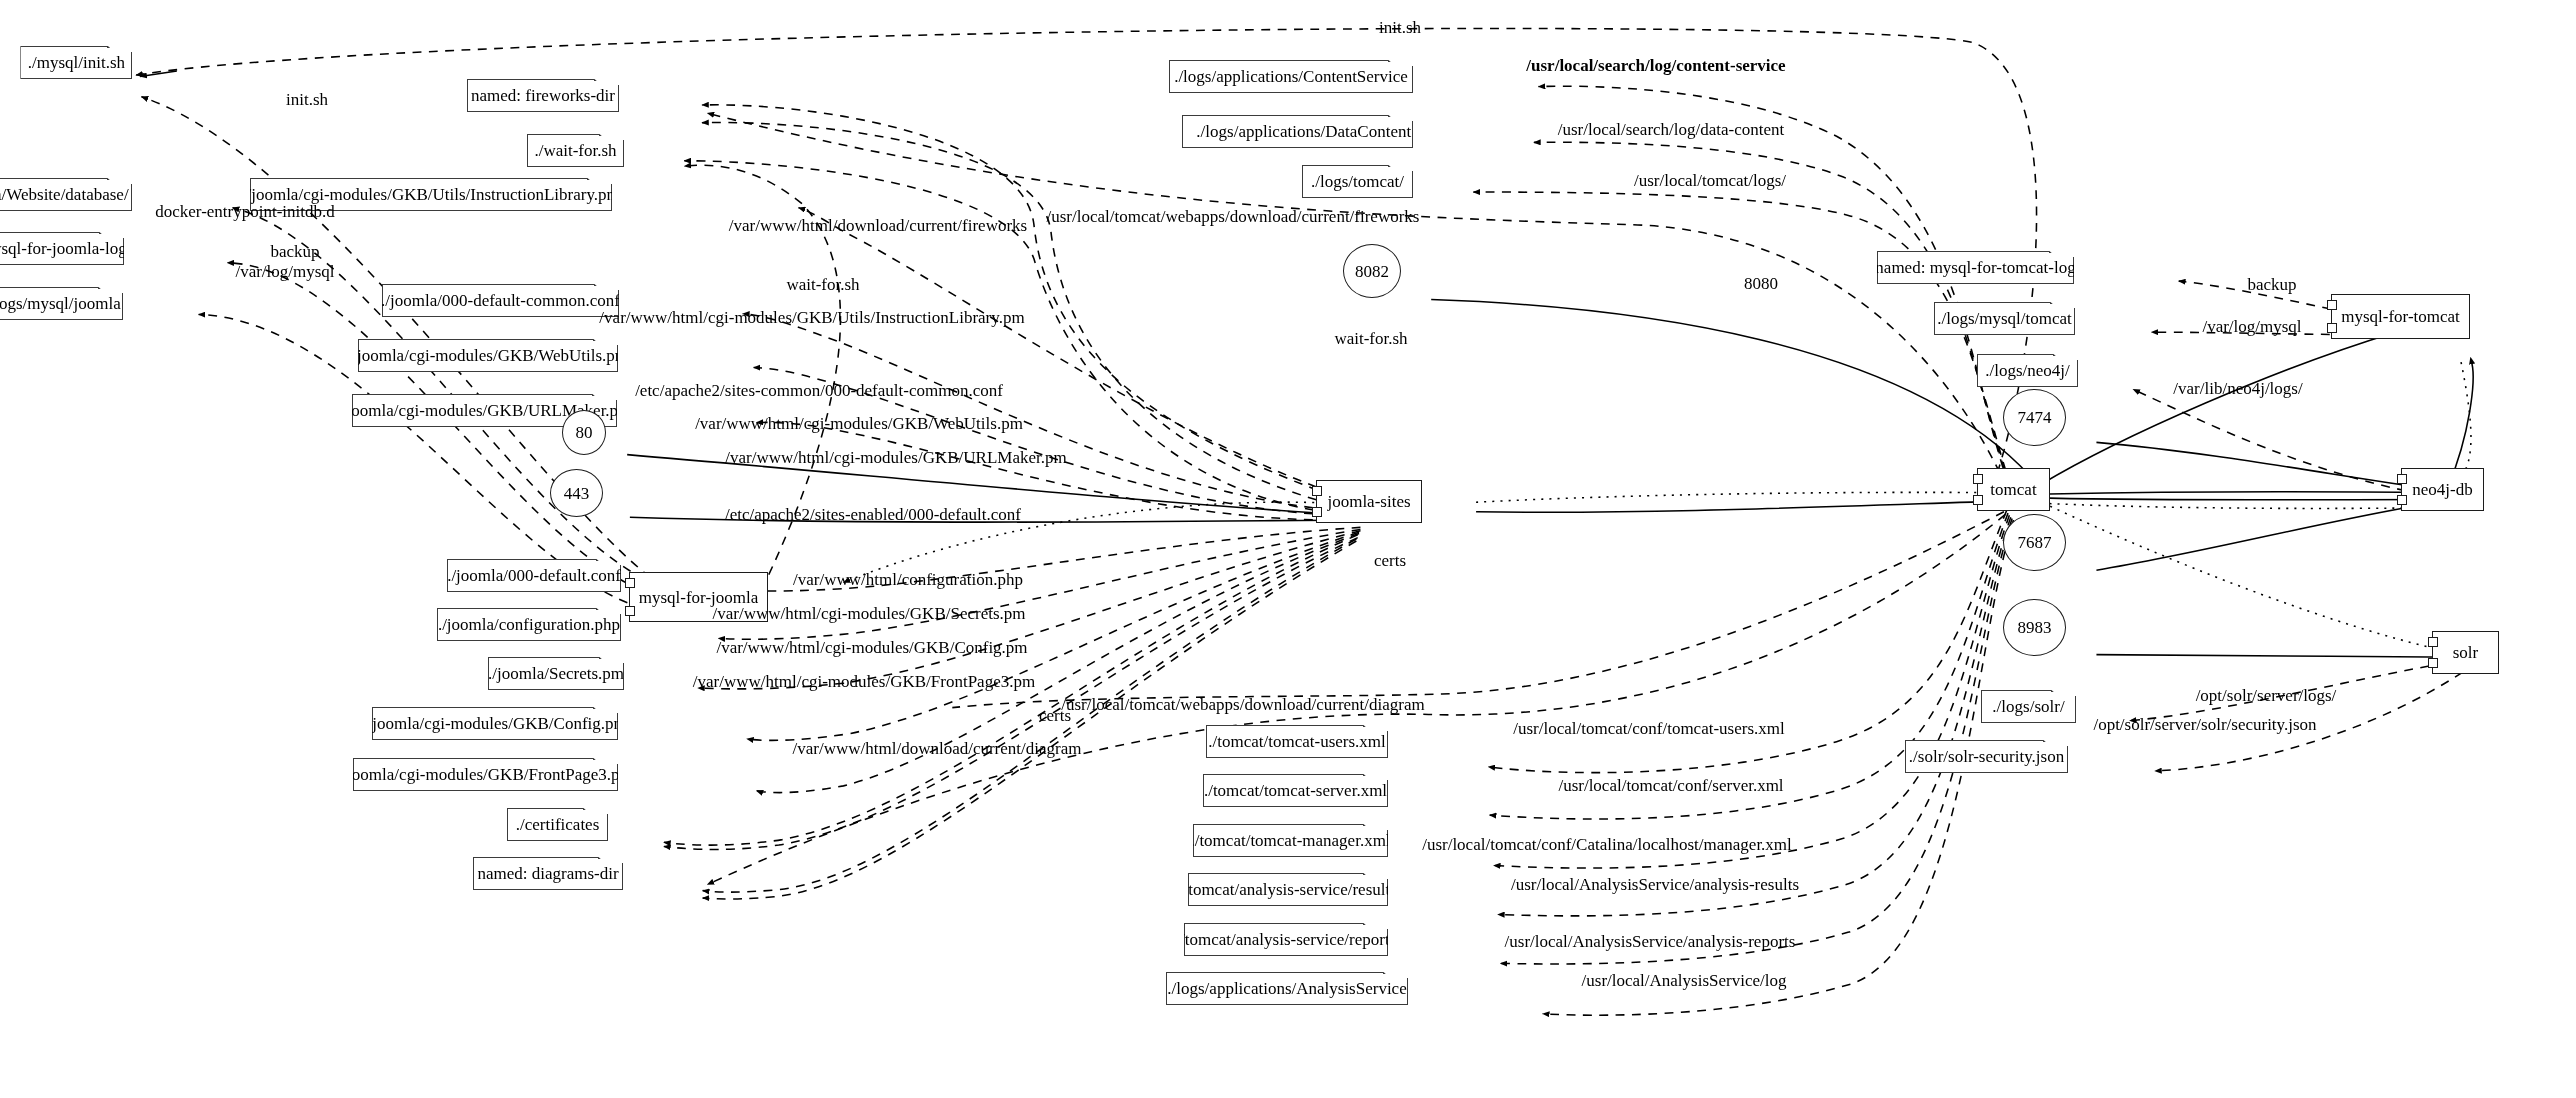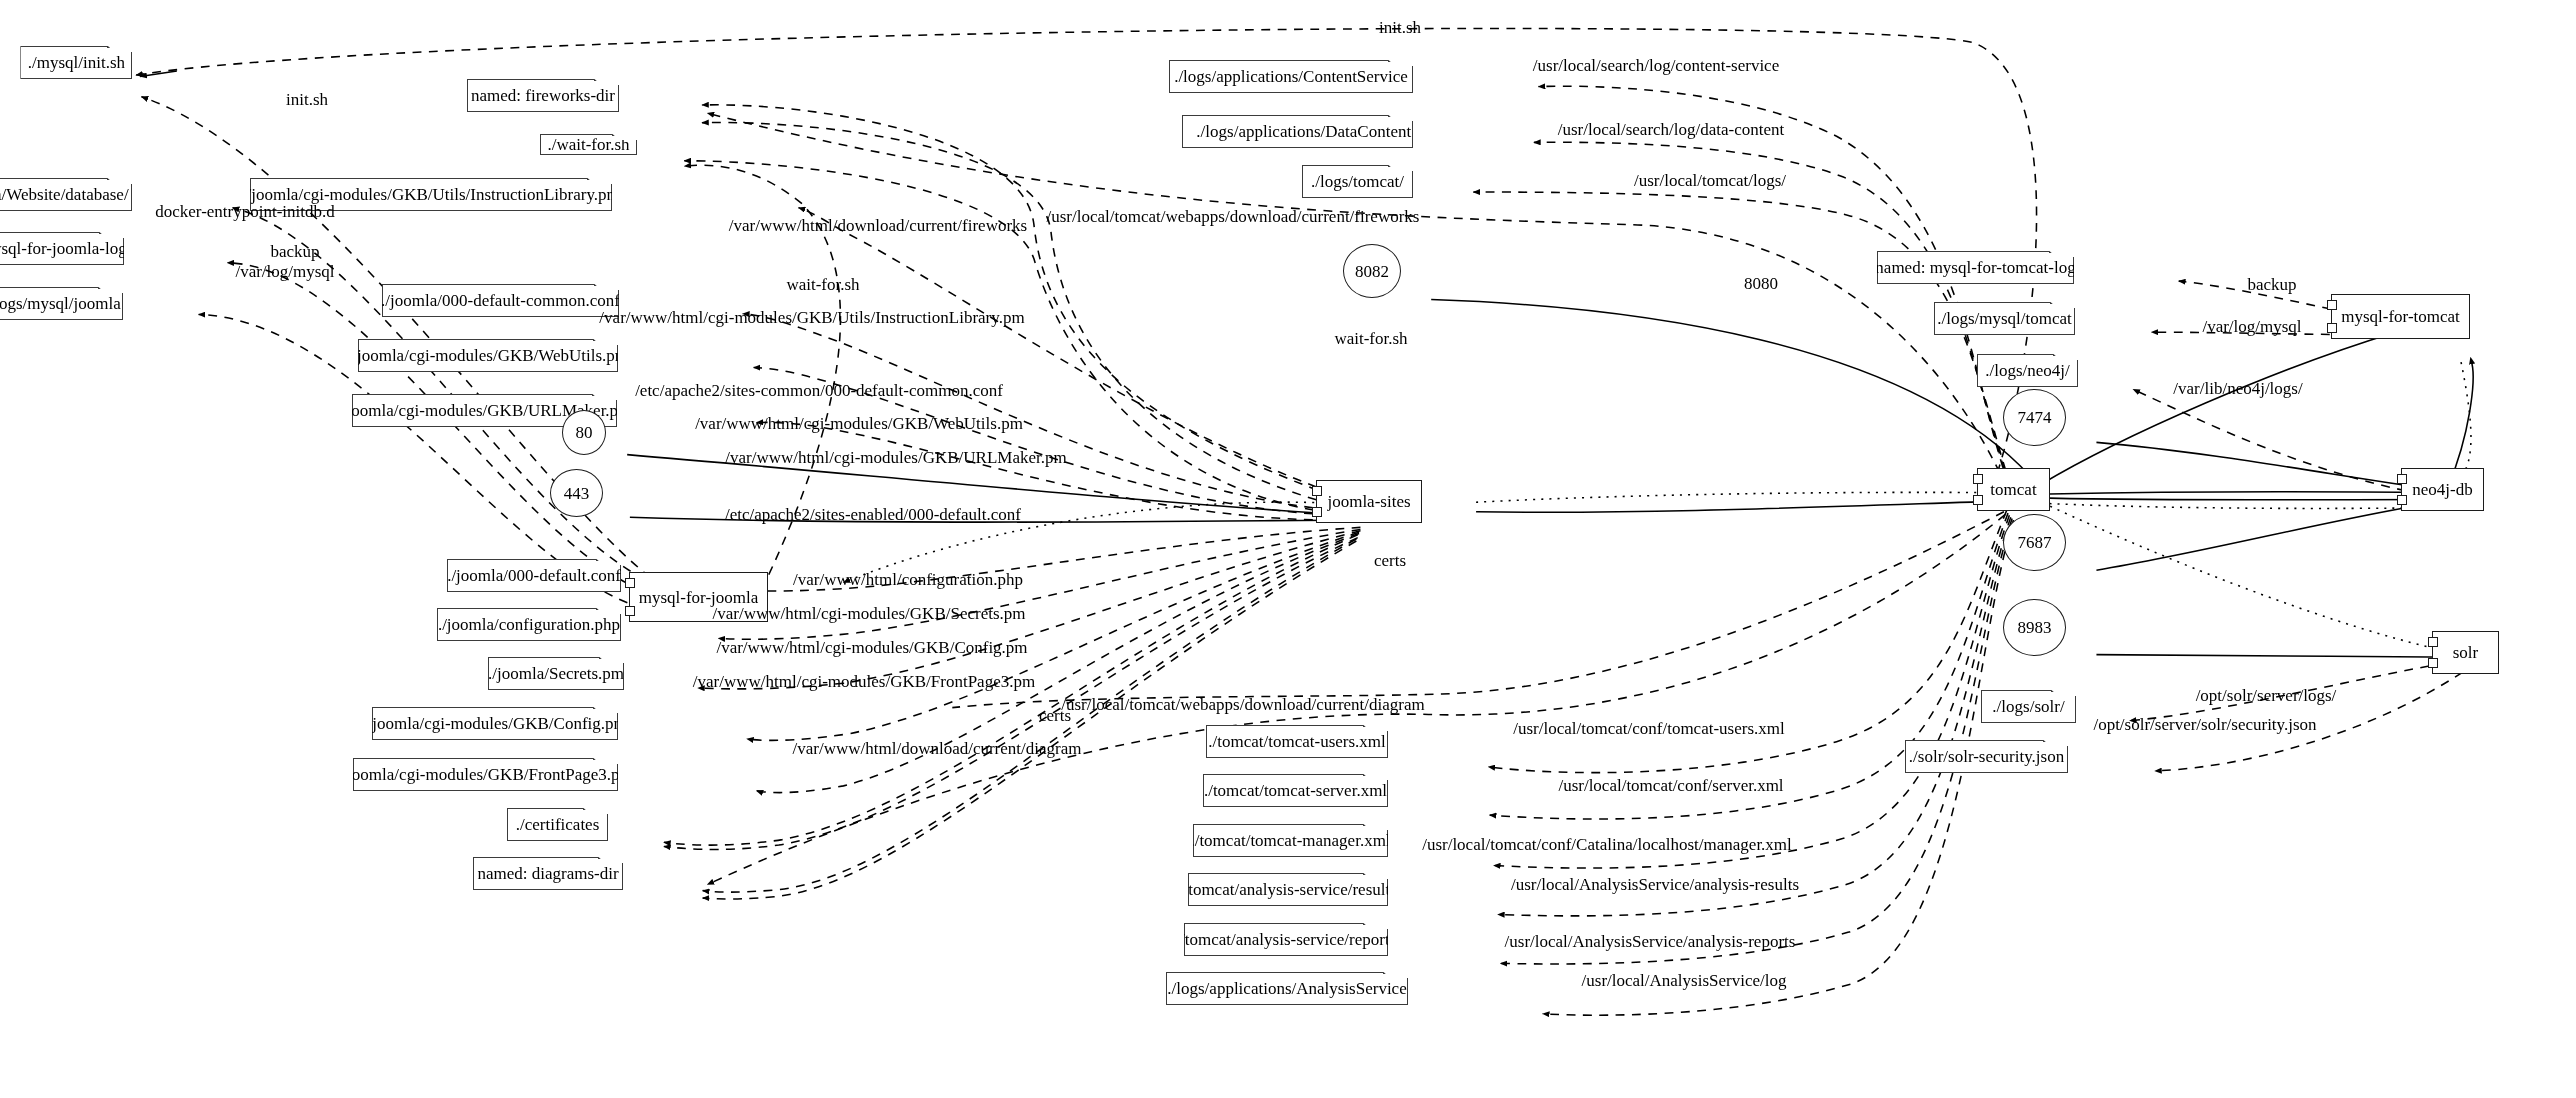--- a/index.html
+++ b/index.html
@@ -180,21 +180,21 @@
 
   <div id="nodes">
       <div class="node folder" id="v-mysql-init" style="left: 20.4px; top: 46px; width: 112px; height: 33px;">
         <span class="lbl">./mysql/init.sh</span>
         <span class="tab"></span>
       </div>
       <div class="node folder" id="v-fireworks-dir" style="left: 467px; top: 79px; width: 152px; height: 33px;">
         <span class="lbl">named: fireworks-dir</span>
         <span class="tab"></span>
       </div>
-      <div class="node folder" id="v-wait-for-sh" style="left: 540px; top: 134px; width: 97px; height: 21px; text-align: center;">
+      <div class="node folder" id="v-wait-for-sh" style="left: 527px; top: 134px; width: 97px; height: 33px; text-align: center;">
         <span class="lbl">./wait-for.sh</span>
         <span class="tab"></span>
       </div>
       <div class="node folder" id="v-joomla-website-db" style="left: -58px; top: 178px; width: 190px; height: 33px;">
         <span class="lbl">./joomla/Website/database/</span>
         <span class="tab"></span>
       </div>
       <div class="node folder" id="v-instruction-library" style="left: 250px; top: 178px; width: 362px; height: 33px;">
         <span class="lbl">./joomla/cgi-modules/GKB/Utils/InstructionLibrary.pm</span>
         <span class="tab"></span>
@@ -349,21 +349,21 @@
         <span class="lbl">7687</span>
       </div>
       <div class="node port-ellipse" id="p8983" style="left: 2003px; top: 599px; width: 63px; height: 57px;">
         <span class="lbl">8983</span>
       </div>
     </div>
   <div id="labels">
       <div class="elabel" style="left: 1371px; top: 338px; transform: translate(-50%, -50%);">wait-for.sh</div>
       <div class="elabel" style="left: 1400px; top: 27px; transform: translate(-50%, -50%);">init.sh</div>
       <div class="elabel" style="left: 307px; top: 99px; transform: translate(-50%, -50%);">init.sh</div>
-      <div class="elabel" style="left: 1656px; top: 65px; transform: translate(-50%, -50%);">/usr/local/search/log/content-service</div>
+      <div class="elabel" style="left: 1656px; top: 65px; transform: translate(-50%, -50%); font-weight: bold;">/usr/local/search/log/content-service</div>
       <div class="elabel" style="left: 1671px; top: 129px; transform: translate(-50%, -50%);">/usr/local/search/log/data-content</div>
       <div class="elabel" style="left: 1710px; top: 180px; transform: translate(-50%, -50%);">/usr/local/tomcat/logs/</div>
       <div class="elabel" style="left: 1233px; top: 216px; transform: translate(-50%, -50%);">/usr/local/tomcat/webapps/download/current/fireworks</div>
       <div class="elabel" style="left: 245px; top: 211px; transform: translate(-50%, -50%);">docker-entrypoint-initdb.d</div>
       <div class="elabel" style="left: 878px; top: 225px; transform: translate(-50%, -50%);">/var/www/html/download/current/fireworks</div>
       <div class="elabel" style="left: 295px; top: 251px; transform: translate(-50%, -50%);">backup</div>
       <div class="elabel" style="left: 285px; top: 271px; transform: translate(-50%, -50%);">/var/log/mysql</div>
       <div class="elabel" style="left: 823px; top: 284px; transform: translate(-50%, -50%);">wait-for.sh</div>
       <div class="elabel" style="left: 1761px; top: 283px; transform: translate(-50%, -50%);">8080</div>
       <div class="elabel" style="left: 2272px; top: 284px; transform: translate(-50%, -50%);">backup</div>

